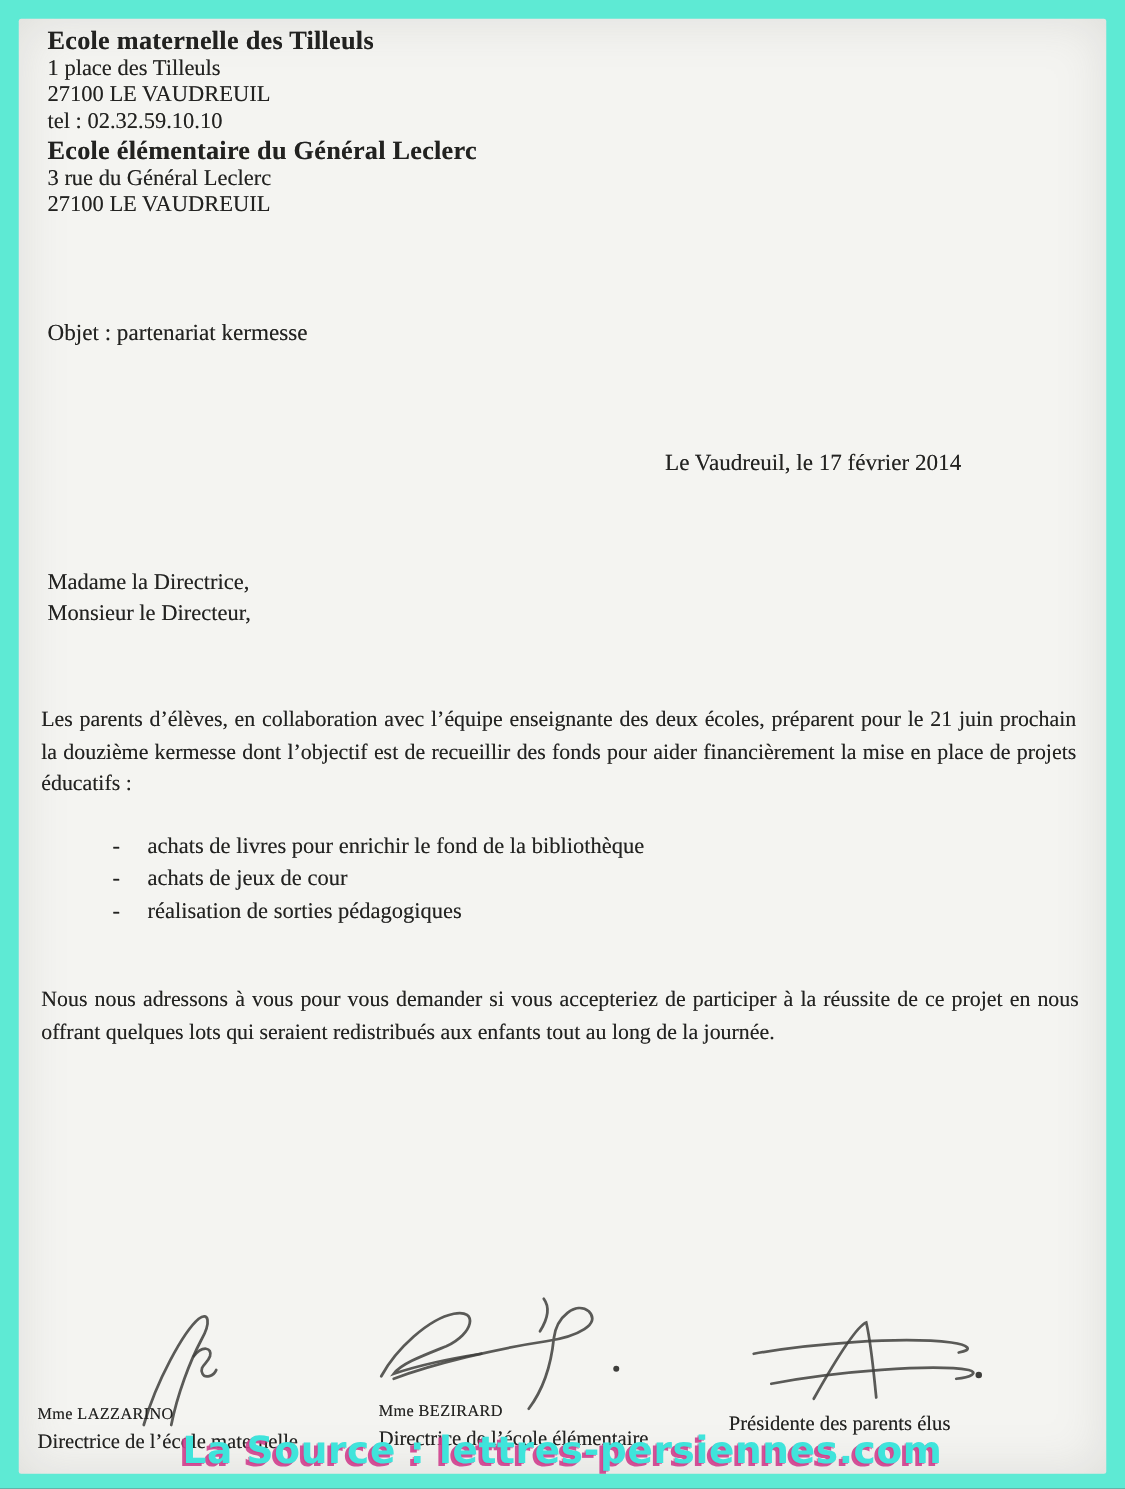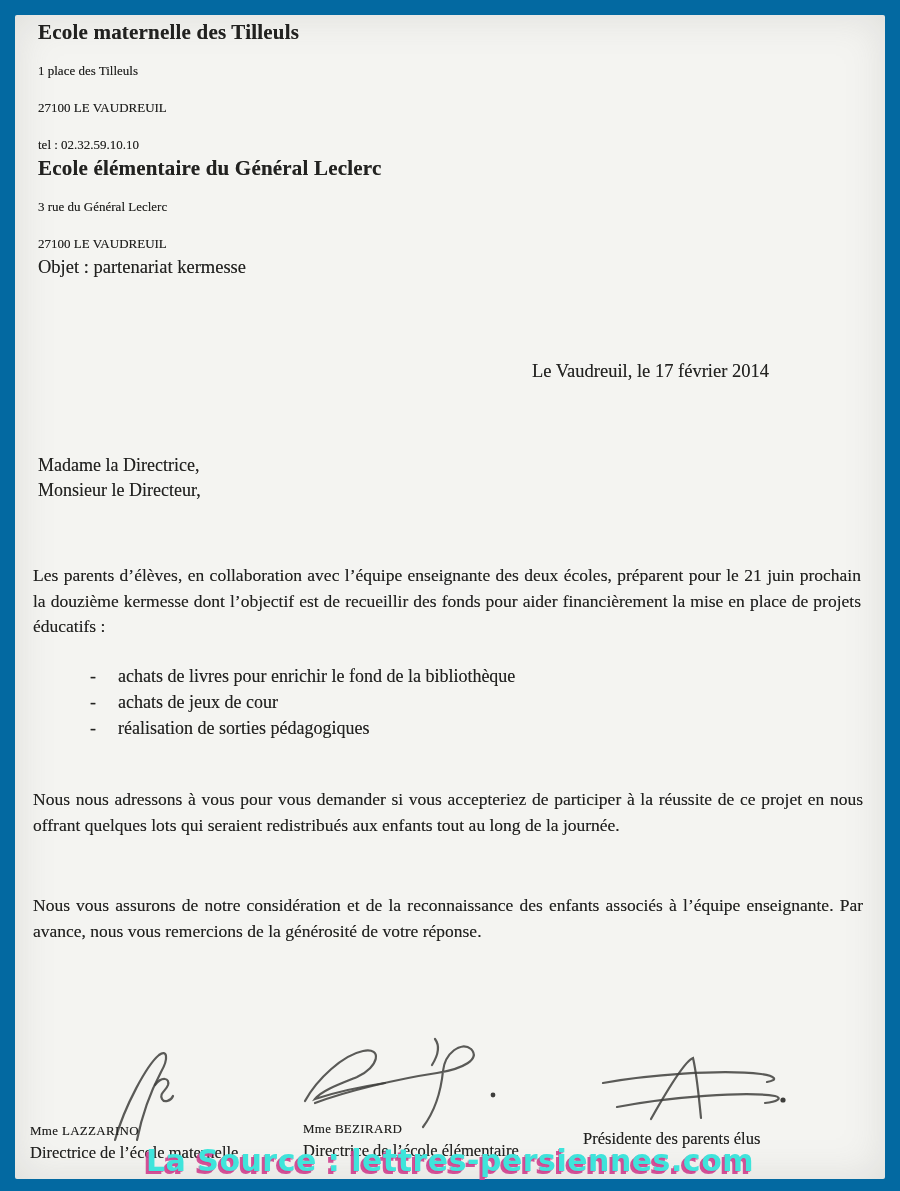--- a/index.html
+++ b/index.html
@@ -4,34 +4,34 @@
 <style>
   html,body{margin:0;padding:0;}
   body{
     width:900px;height:1191px;
     font-family:"Liberation Serif", serif;
     background:#37464a;
     overflow:hidden;
   }
   .frame{
     position:relative;width:900px;height:1191px;
-    background:#0369a1;
+    background:#5eead4;
   }
   .paper{
     position:absolute;left:15px;top:15px;right:15px;bottom:12px;
     background:#f4f4f1;
     box-shadow:inset 0 0 40px rgba(120,120,115,0.18);
     border-radius:2px;
   }
   .abs{position:absolute;}
   .ink{color:#222220;text-shadow:0 0 0.5px rgba(40,40,40,0.5);}
   .school-name{
     font-size:21px;font-weight:bold;letter-spacing:0.2px;line-height:24px;
   }
-  .school-line{font-size:13px;line-height:21px;margin-top:16px;}
+  .school-line{font-size:18px;line-height:21px;}
   .subject{font-size:18.5px;}
   .dateline{font-size:18.5px;}
   .salutation{font-size:18px;line-height:25px;}
   .para{
     font-size:17.5px;line-height:25.5px;
     text-align:justify;
   }
   .bullet-row{display:flex;font-size:18px;line-height:26px;}
   .bullet-dash{width:28px;flex:0 0 28px;}
   .sig-name{font-size:13px;letter-spacing:0.3px;}
@@ -84,21 +84,20 @@
         <span>achats de jeux de cour</span>
       </div>
       <div class="bullet-row ink">
         <span class="bullet-dash">-</span>
         <span>réalisation de sorties pédagogiques</span>
       </div>
     </div>
 
     <div class="abs para ink" style="left:18px;top:772px;width:830px;">Nous nous adressons à vous pour vous demander si vous accepteriez de participer à la réussite de ce projet en nous offrant quelques lots qui seraient redistribués aux enfants tout au long de la journée.</div>
 
-    <div class="abs para ink" style="left:18px;top:878px;width:830px;">Nous vous assurons de notre considération et de la reconnaissance des enfants associés à l’équipe enseignante. Par avance, nous vous remercions de la générosité de votre réponse.</div>
 
     <svg class="scribble" style="left:78px;top:1030px;" width="120" height="100" viewBox="0 0 120 100">
       <path d="M22,95 C32,60 54,20 66,10 C74,4 76,13 68,27 C59,44 49,70 44,95"></path>
       <path d="M62,40 c7,-9 15,-7 13,0 c-2,6 -9,8 -6,14 c2,4 9,2 11,-3"></path>
     </svg>
 
     <svg class="scribble" style="left:270px;top:1020px;" width="230" height="110" viewBox="0 0 230 110">
       <path d="M150,4 C156,12 152,22 147,30"></path>
       <path d="M20,66 C32,44 58,20 78,16 C98,12 94,32 72,42 C52,50 36,56 30,64 C48,58 74,52 100,48"></path>
       <path d="M30,68 C62,56 112,44 152,38 C178,34 196,24 186,14 C176,6 160,18 158,36 C156,56 150,76 138,92"></path>

